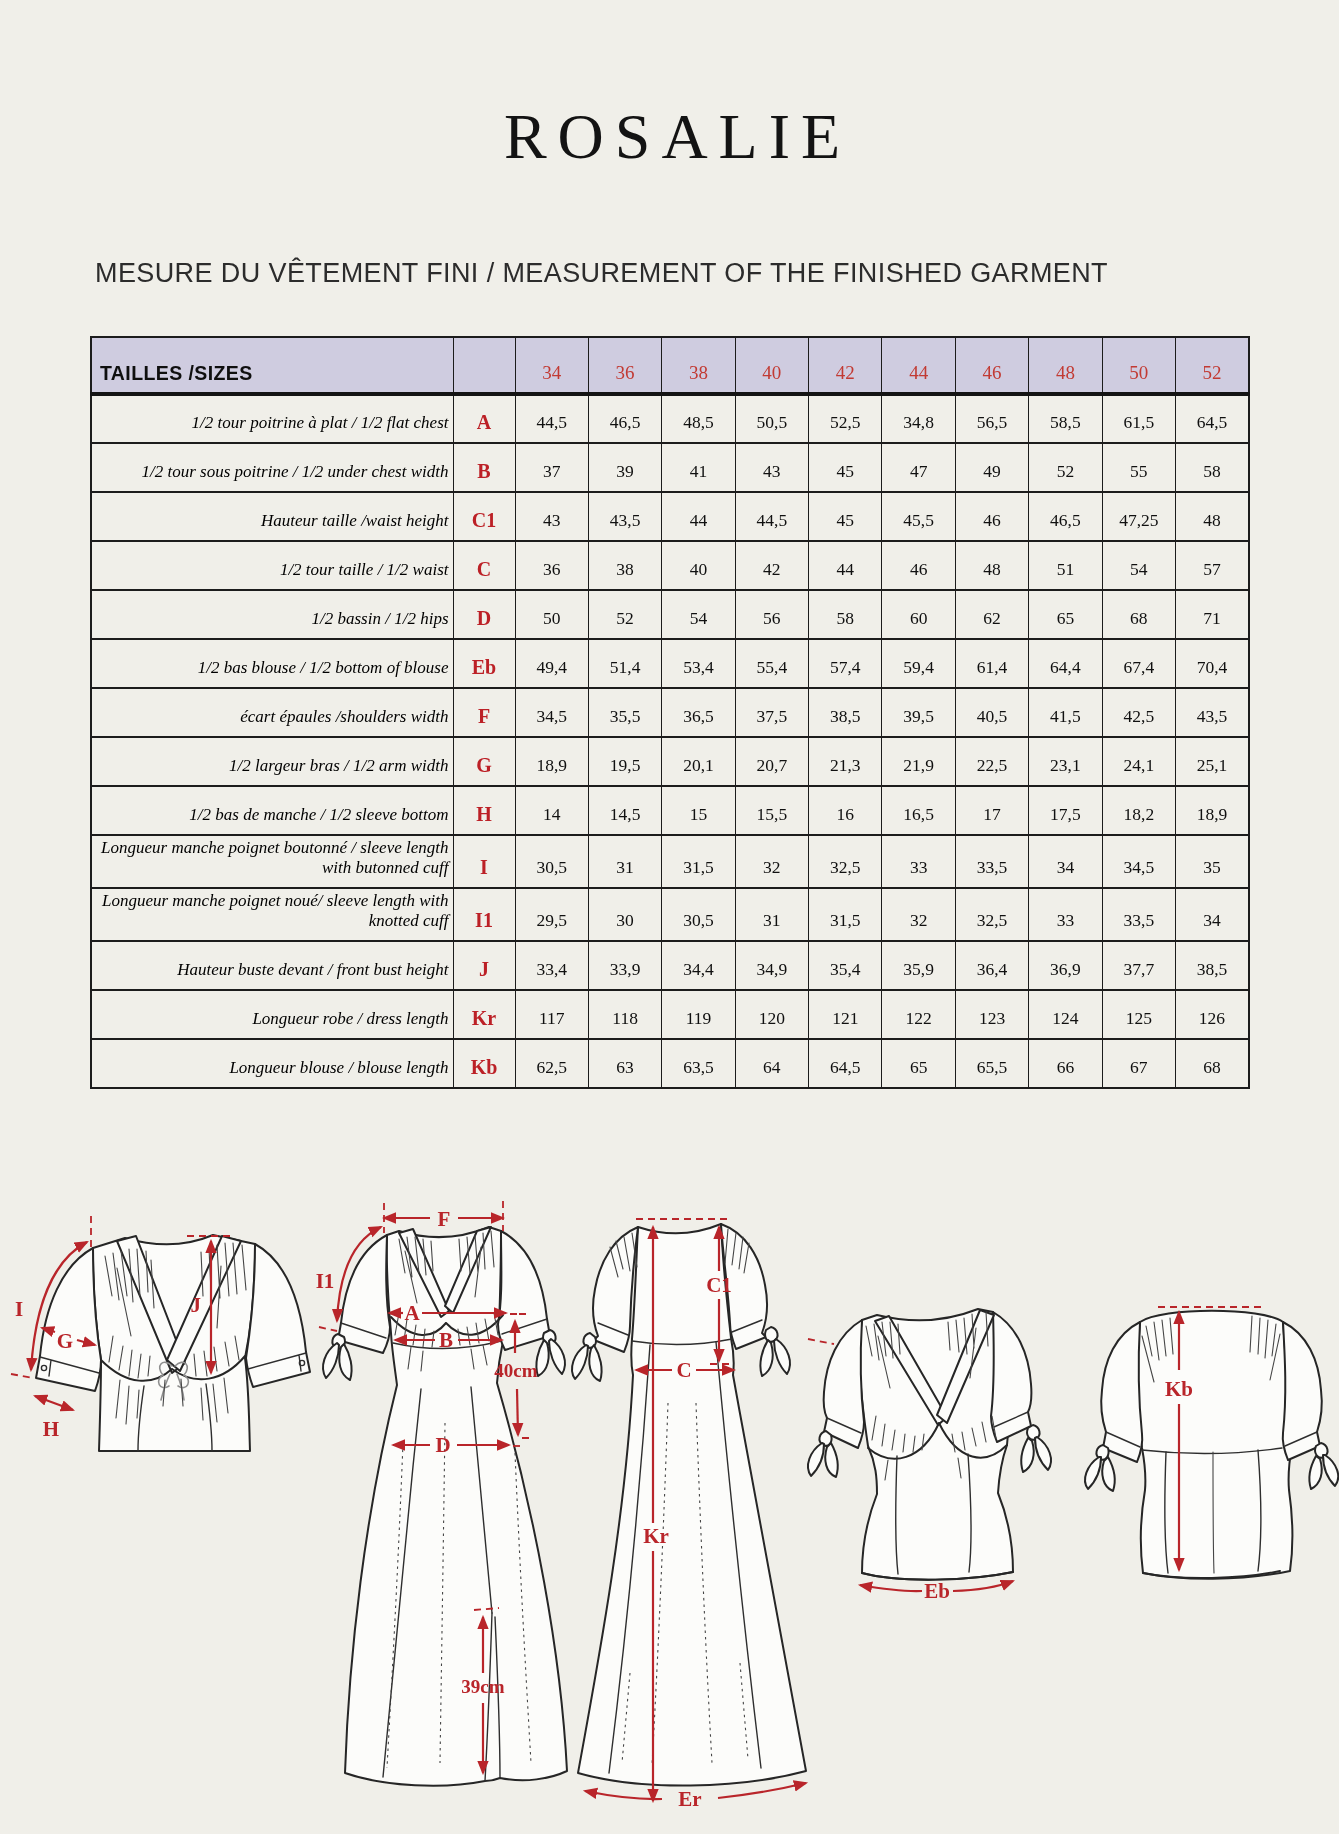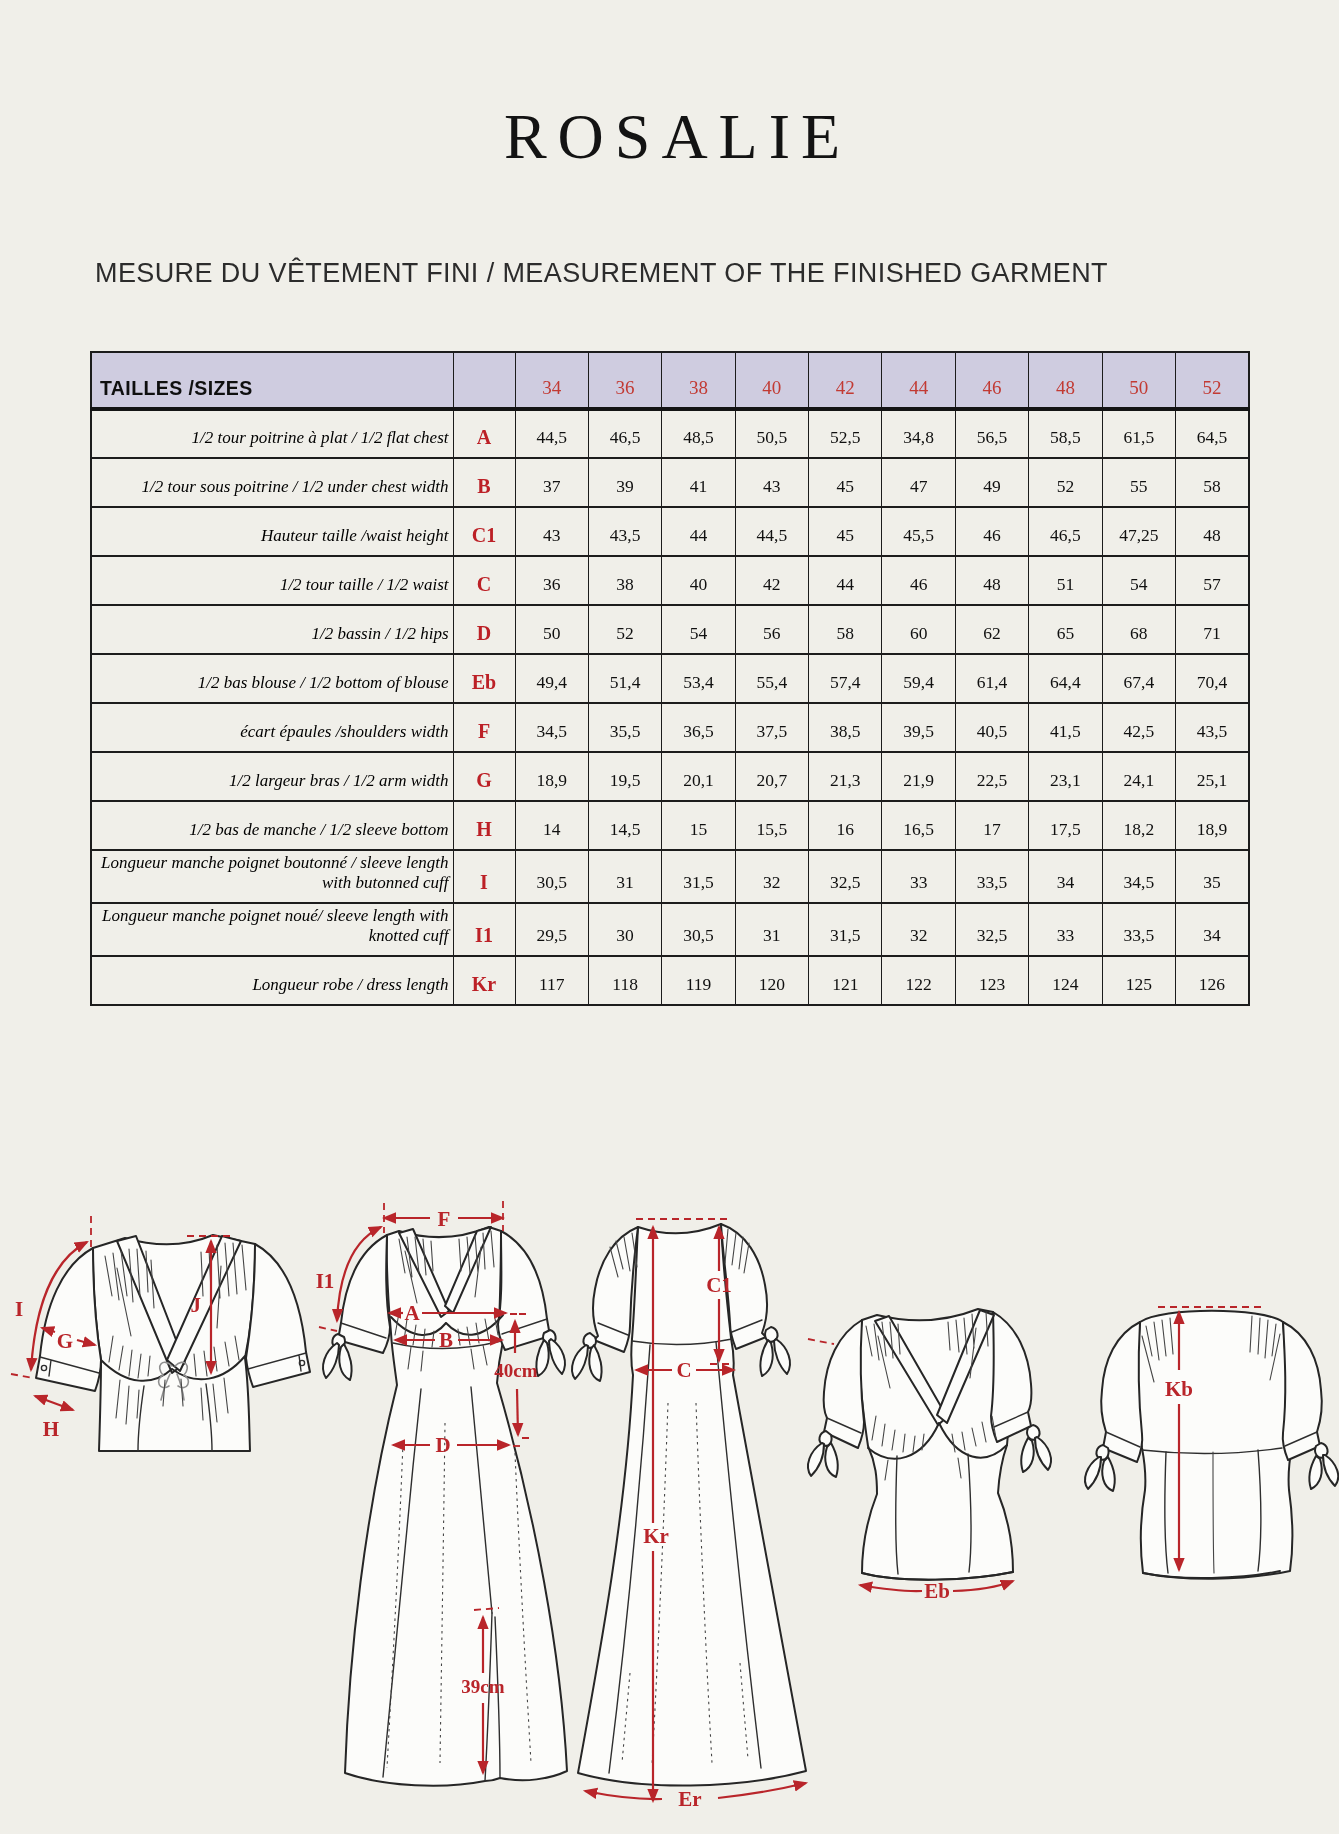--- a/index.html
+++ b/index.html
@@ -16,21 +16,21 @@
     white-space:nowrap;
     padding-left:8px;
   }
   .subtitle{
     position:absolute; top:258px; left:95px;
     font-family:"Liberation Sans", sans-serif;
     font-size:27px; font-weight:400; letter-spacing:0.4px; color:#2c2c2c;
     white-space:nowrap;
   }
   table.mtable{
-    position:absolute; top:351px; left:90px; width:1158px;
+    position:absolute; top:336px; left:90px; width:1158px;
     border-collapse:collapse; table-layout:fixed;
     border:2.5px solid var(--ink);
   }
   .mtable col.c-lbl{ width:362px; }
   .mtable col.c-code{ width:62px; }
   .mtable col.c-sz{ width:73.4px; }
   .mtable th,.mtable td{
     border:1.3px solid var(--ink);
     border-top-width:2px; border-bottom-width:2px;
     padding:0; background:transparent;
@@ -262,32 +262,60 @@
         <td class="val">30,5</td>
         <td class="val">31</td>
         <td class="val">31,5</td>
         <td class="val">32</td>
         <td class="val">32,5</td>
         <td class="val">33</td>
         <td class="val">33,5</td>
         <td class="val">34</td>
       </tr>
       <tr>
+        <td class="lbl">Hauteur buste devant / front bust height</td>
+        <td class="code">J</td>
+        <td class="val">33,4</td>
+        <td class="val">33,9</td>
+        <td class="val">34,4</td>
+        <td class="val">34,9</td>
+        <td class="val">35,4</td>
+        <td class="val">35,9</td>
+        <td class="val">36,4</td>
+        <td class="val">36,9</td>
+        <td class="val">37,7</td>
+        <td class="val">38,5</td>
+      </tr>
+      <tr>
         <td class="lbl">Longueur robe / dress length</td>
         <td class="code">Kr</td>
         <td class="val">117</td>
         <td class="val">118</td>
         <td class="val">119</td>
         <td class="val">120</td>
         <td class="val">121</td>
         <td class="val">122</td>
         <td class="val">123</td>
         <td class="val">124</td>
         <td class="val">125</td>
         <td class="val">126</td>
+      </tr>
+      <tr>
+        <td class="lbl">Longueur blouse / blouse length</td>
+        <td class="code">Kb</td>
+        <td class="val">62,5</td>
+        <td class="val">63</td>
+        <td class="val">63,5</td>
+        <td class="val">64</td>
+        <td class="val">64,5</td>
+        <td class="val">65</td>
+        <td class="val">65,5</td>
+        <td class="val">66</td>
+        <td class="val">67</td>
+        <td class="val">68</td>
       </tr>
     </tbody>
 </table>
 
 <svg class="fig" style="left:5px;top:1208px" width="330" height="245" viewBox="0 0 330 245">
   <defs>
     <marker id="a1" viewBox="0 0 10 8" refX="8.5" refY="4" markerWidth="6.5" markerHeight="5.5" orient="auto-start-reverse">
       <path d="M0 0 L10 4 L0 8 Z" fill="#b9252a"></path>
     </marker>
   </defs>

